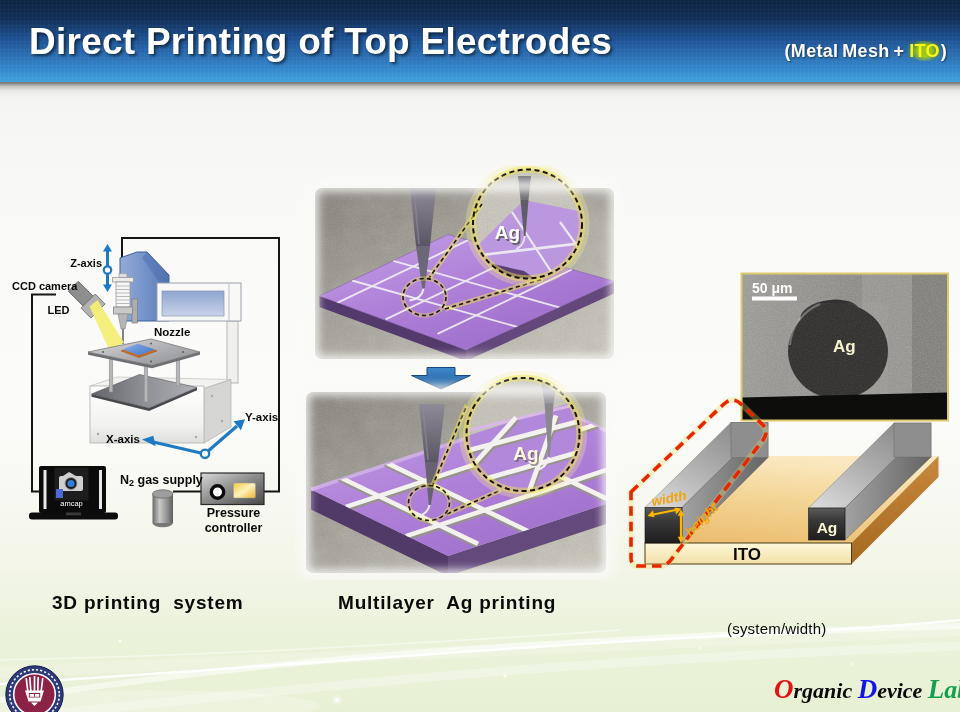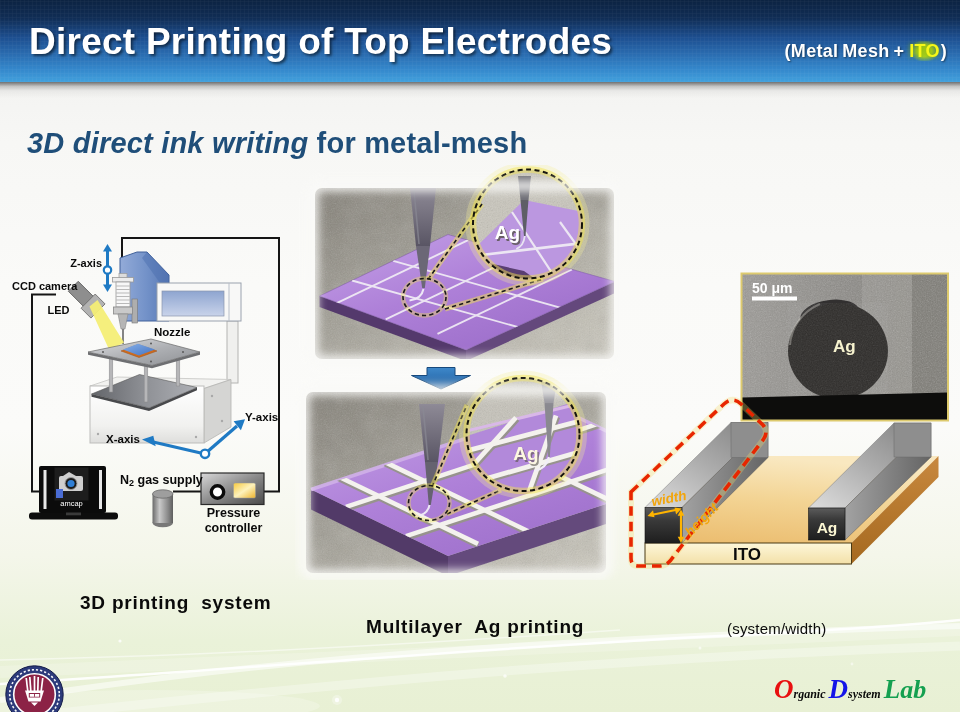--- a/index.html
+++ b/index.html
@@ -13,44 +13,43 @@
     background-image:repeating-linear-gradient(0deg,rgba(255,255,255,.5) 0 1px,transparent 1px 4px),repeating-linear-gradient(90deg,rgba(255,255,255,.5) 0 1px,transparent 1px 4px);}
   #hdrshadow{left:0;top:82px;width:960px;height:16px;
     background:linear-gradient(180deg,rgba(90,90,90,.85) 0%,rgba(140,140,140,.45) 28%,rgba(180,180,180,.18) 55%,rgba(200,200,200,0) 100%);}
   #title{left:29px;top:21px;color:#fff;font-size:37px;font-weight:bold;letter-spacing:0.25px;
     text-shadow:2px 2px 3px rgba(0,0,0,.55);white-space:nowrap;}
   #mmito{right:13px;top:41px;letter-spacing:0.3px;color:#fff;font-size:18px;font-weight:bold;white-space:nowrap;
     text-shadow:1px 1px 2px rgba(0,0,0,.5);}
   #mmito .ito{color:#f6f818;background:radial-gradient(ellipse 62% 78% at 50% 50%,rgba(175,215,25,.95) 35%,rgba(175,215,25,0) 72%);
     border-radius:9px;padding:0 1px;text-shadow:0 0 5px rgba(130,170,0,.95);}
   #subtitle{left:27px;top:127px;font-size:29px;letter-spacing:0.2px;font-weight:bold;color:#1f4e79;white-space:nowrap;}
-  .cap{font-weight:bold;color:#0a0a0a;font-size:19px;letter-spacing:0.8px;white-space:nowrap;margin-left:28px;}
+  .cap{font-weight:bold;color:#0a0a0a;font-size:19px;letter-spacing:0.8px;white-space:nowrap;}
   #cap1{left:52px;top:592px;}
-  #cap2{left:338px;top:616px;}
+  #cap2{left:338px;top:592px;}
   #cap3{left:684px;top:594px;font-size:19.5px;letter-spacing:1.05px;}
   #cap3 .red{color:#c00000;}
   #cap4{left:727px;top:620px;font-size:15px;letter-spacing:0.2px;font-weight:normal;color:#0a0a0a;}
   #odl{left:774px;top:674px;font-family:"Liberation Serif",serif;font-style:italic;font-weight:bold;white-space:nowrap;}
   #odl .big{font-size:27px;}
-  #odl .sm{font-size:12px;color:#0a0a0a;}
+  #odl .sm{font-size:22px;color:#0a0a0a;}
   #odl .o{color:#e81010;}
   #odl .d{color:#1414e8;}
   #odl .g{color:#14a050;}
 </style>
 </head>
 <body>
 <div id="slide">
 
   <div class="abs" id="hdr"></div>
   <div class="abs" id="hdrpat"></div>
   <div class="abs" id="hdrshadow"></div>
   <div class="abs" id="title">Direct Printing of Top Electrodes</div>
   <div class="abs" id="mmito">(Metal Mesh + <span class="ito">ITO</span>)</div>
 
-  <div class="abs" id="subtitle"><i>3D direct ink writing</i> for metal-mesh</div>
 
   <svg class="abs" style="left:0;top:170px" width="300" height="390" viewBox="0 170 300 390">
     <defs>
       <linearGradient id="colG" x1="0" y1="0" x2="1" y2="0">
         <stop offset="0" stop-color="#93abd8"></stop>
           <stop offset="0.55" stop-color="#7291c8"></stop>
           <stop offset="1" stop-color="#5878b4"></stop>
       </linearGradient>
       <linearGradient id="railG" x1="0" y1="0" x2="0" y2="1">
         <stop offset="0" stop-color="#8ea5d0"></stop>
@@ -501,14 +500,14 @@
       <path d="M29.8,694 h9.4 v2.8 h-9.4 Z" fill="#ffffff"></path>
       <line x1="34.5" y1="694" x2="34.5" y2="696.8" stroke="#8c2346" stroke-width="0.9"></line>
       <path d="M31,702.5 L38,702.5 L34.5,706 Z" fill="#ffffff"></path>
     </g>
   </svg>
 
   <div class="abs cap" id="cap1">3D printing&nbsp; system</div>
   <div class="abs cap" id="cap2">Multilayer&nbsp; Ag printing</div>
   <div class="abs" id="cap4">(system/width)</div>
 
-  <div class="abs" id="odl"><span class="big o">O</span><span class="sm">rganic </span><span class="big d">D</span><span class="sm">system </span><span class="big g">L</span><span class="g" style="font-size:26px;">ab</span></div>
+  <div class="abs" id="odl"><span class="big o">O</span><span class="sm">rganic </span><span class="big d">D</span><span class="sm">evice </span><span class="big g">L</span><span class="g" style="font-size:26px;">ab</span></div>
 </div>
 
 </body></html>

